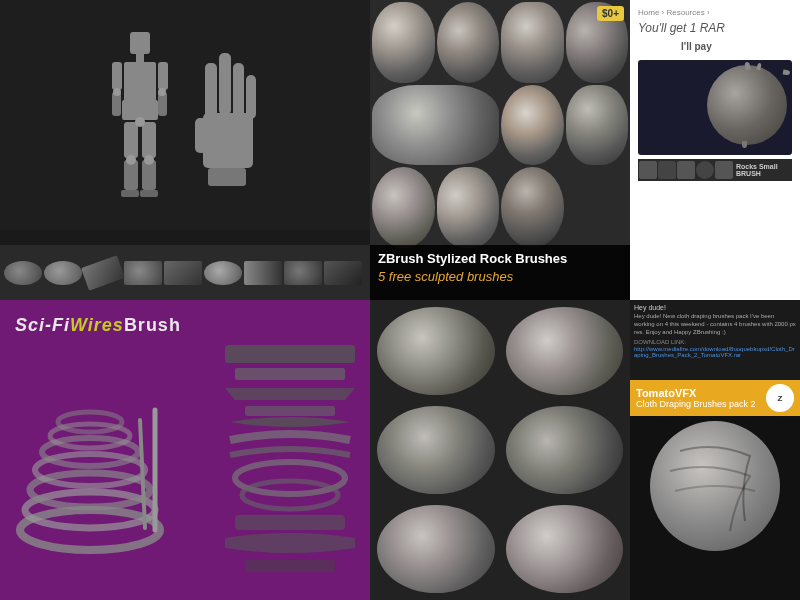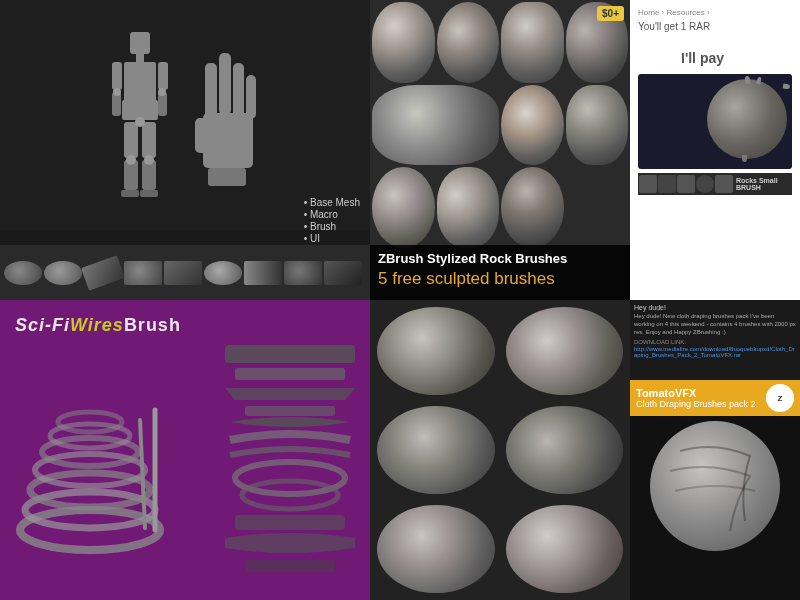--- a/index.html
+++ b/index.html
@@ -111,21 +111,22 @@
       padding: 6px 8px;
     }
     .rock-title {
       color: white;
       font-size: 13px;
       font-weight: bold;
       margin-bottom: 3px;
     }
     .rock-subtitle {
       color: #e8a830;
-      font-size: 17px;
+      font-size: 13px;
+      font-style: italic;
     }
     .price-badge {
       position: absolute;
       top: 6px;
       right: 6px;
       background: #e8c840;
       color: #333;
       font-size: 10px;
       font-weight: bold;
       padding: 2px 5px;
@@ -148,26 +149,27 @@
     }
     .product-title {
       color: #1a1a1a;
       font-size: 15px;
       font-weight: bold;
       line-height: 1.2;
       margin-bottom: 4px;
     }
     .you-get {
       color: #555;
-      font-size: 10px;
-      margin-bottom: 18px;
+      font-size: 12px;
+      margin-bottom: 6px;
+      font-style: italic;
     }
     .ill-pay {
       color: #555;
-      font-size: 14px;
+      font-size: 10px;
       font-weight: bold;
       margin-bottom: 8px;
       padding-left: 43px;
     }
     .product-image-area {
       margin-top: 6px;
       position: relative;
       height: 160px;
     }
 
@@ -303,26 +305,20 @@
         <rect x="12" y="20" width="12" height="55" rx="5" fill="#888"></rect>
 
         <rect x="26" y="10" width="12" height="62" rx="5" fill="#888"></rect>
 
         <rect x="40" y="20" width="11" height="55" rx="5" fill="#888"></rect>
 
         <rect x="53" y="32" width="10" height="44" rx="5" fill="#888"></rect>
 
         <rect x="15" y="125" width="38" height="18" rx="3" fill="#777"></rect>
       </svg>
-    </div>
-    <div class="sk-pack-features">
-      <span>• Base Mesh</span>
-      <span>• Macro</span>
-      <span>• Brush</span>
-      <span>• UI</span>
     </div>
     <div class="brush-strip">
       <div class="brush-item" style="background: radial-gradient(circle at 40% 40%, #888, #444); border-radius: 50%;"></div>
       <div class="brush-item" style="background: radial-gradient(circle at 40% 40%, #999, #555); border-radius: 50%;"></div>
       <div class="brush-item" style="background: linear-gradient(135deg, #777, #333); transform: rotate(-20deg);"></div>
       <div class="brush-item" style="background: radial-gradient(circle at 40% 40%, #888, #444);"></div>
       <div class="brush-item" style="background: linear-gradient(135deg, #666, #333);"></div>
       <div class="brush-item" style="background: radial-gradient(circle at 40% 40%, #aaa, #555); border-radius: 50%;"></div>
       <div class="brush-item" style="background: linear-gradient(90deg, #888, #333);"></div>
       <div class="brush-item" style="background: radial-gradient(circle at 40% 40%, #777, #333);"></div>

